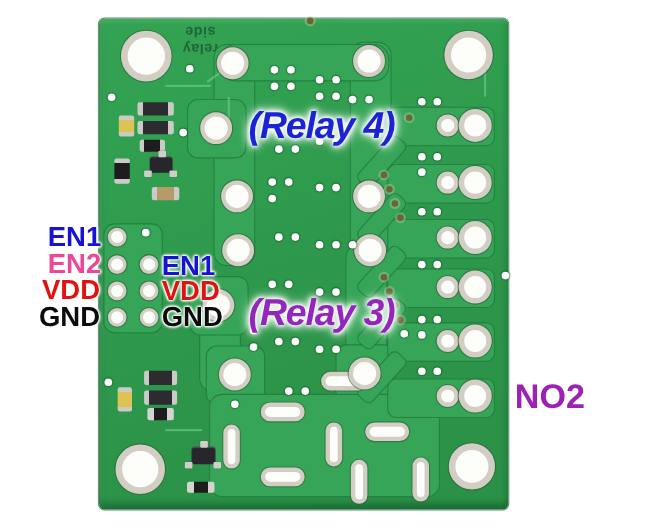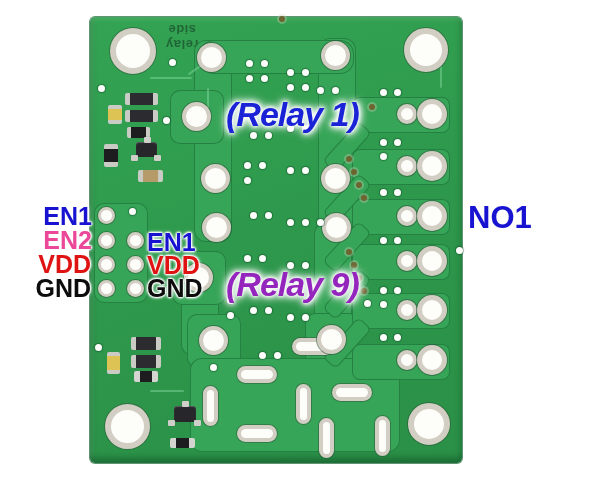--- a/index.html
+++ b/index.html
@@ -207,25 +207,25 @@
       <div class="dvia" style="left: 351px; top: 169px; width: 6px; height: 6px;"></div>
       <div class="dvia" style="left: 356px; top: 182px; width: 6px; height: 6px;"></div>
       <div class="dvia" style="left: 361px; top: 195px; width: 6px; height: 6px;"></div>
       <div class="dvia" style="left: 346px; top: 249px; width: 6px; height: 6px;"></div>
       <div class="dvia" style="left: 351px; top: 262px; width: 6px; height: 6px;"></div>
       <div class="dvia" style="left: 356px; top: 275px; width: 6px; height: 6px;"></div>
       <div class="dvia" style="left: 361px; top: 288px; width: 6px; height: 6px;"></div>
       <div class="dvia" style="left: 369px; top: 104px; width: 6px; height: 6px;"></div>
       <div class="dvia" style="left: 279px; top: 16px; width: 6px; height: 6px;"></div>
     </div>
-  <div class="annotation relay1" style="color: rgb(26, 35, 214);">(Relay 1)</div>
-  <div class="annotation relay2" style="color: rgb(148, 38, 189);">(Relay 9)</div>
+  <div class="annotation relay1" style="color: rgb(26, 35, 214);">(Relay 4)</div>
+  <div class="annotation relay2" style="color: rgb(148, 38, 189);">(Relay 3)</div>
   <div class="layer" id="pinLabels">
       <div class="pin-label" style="font-size: 25px; color: rgb(23, 19, 209); top: 204px; right: 508px;">EN1</div>
       <div class="pin-label" style="font-size: 25px; color: #ec4899; top: 228px; right: 508px;">EN2</div>
       <div class="pin-label" style="font-size: 25px; color: rgb(224, 19, 19); top: 252px; right: 509px;">VDD</div>
       <div class="pin-label" style="font-size: 25px; color: rgb(12, 12, 12); top: 276px; right: 509px;">GND</div>
       <div class="pin-label" style="font-size: 25px; color: rgb(23, 19, 209); top: 230px; left: 147px;">EN1</div>
       <div class="pin-label" style="font-size: 25px; color: rgb(224, 19, 19); top: 253px; left: 147px;">VDD</div>
       <div class="pin-label" style="font-size: 25px; color: rgb(12, 12, 12); top: 276px; left: 147px;">GND</div>
-      <div class="pin-label" style="font-size: 31px; color: rgb(23, 19, 209); top: 201.88px; left: 468px;">NO1</div>
+      <div class="pin-label" style="font-size: 31px; color: rgb(156, 34, 180); top: 344.88px; left: 468px;">NO2</div>
     </div>
 </div>
 
 </body></html>

